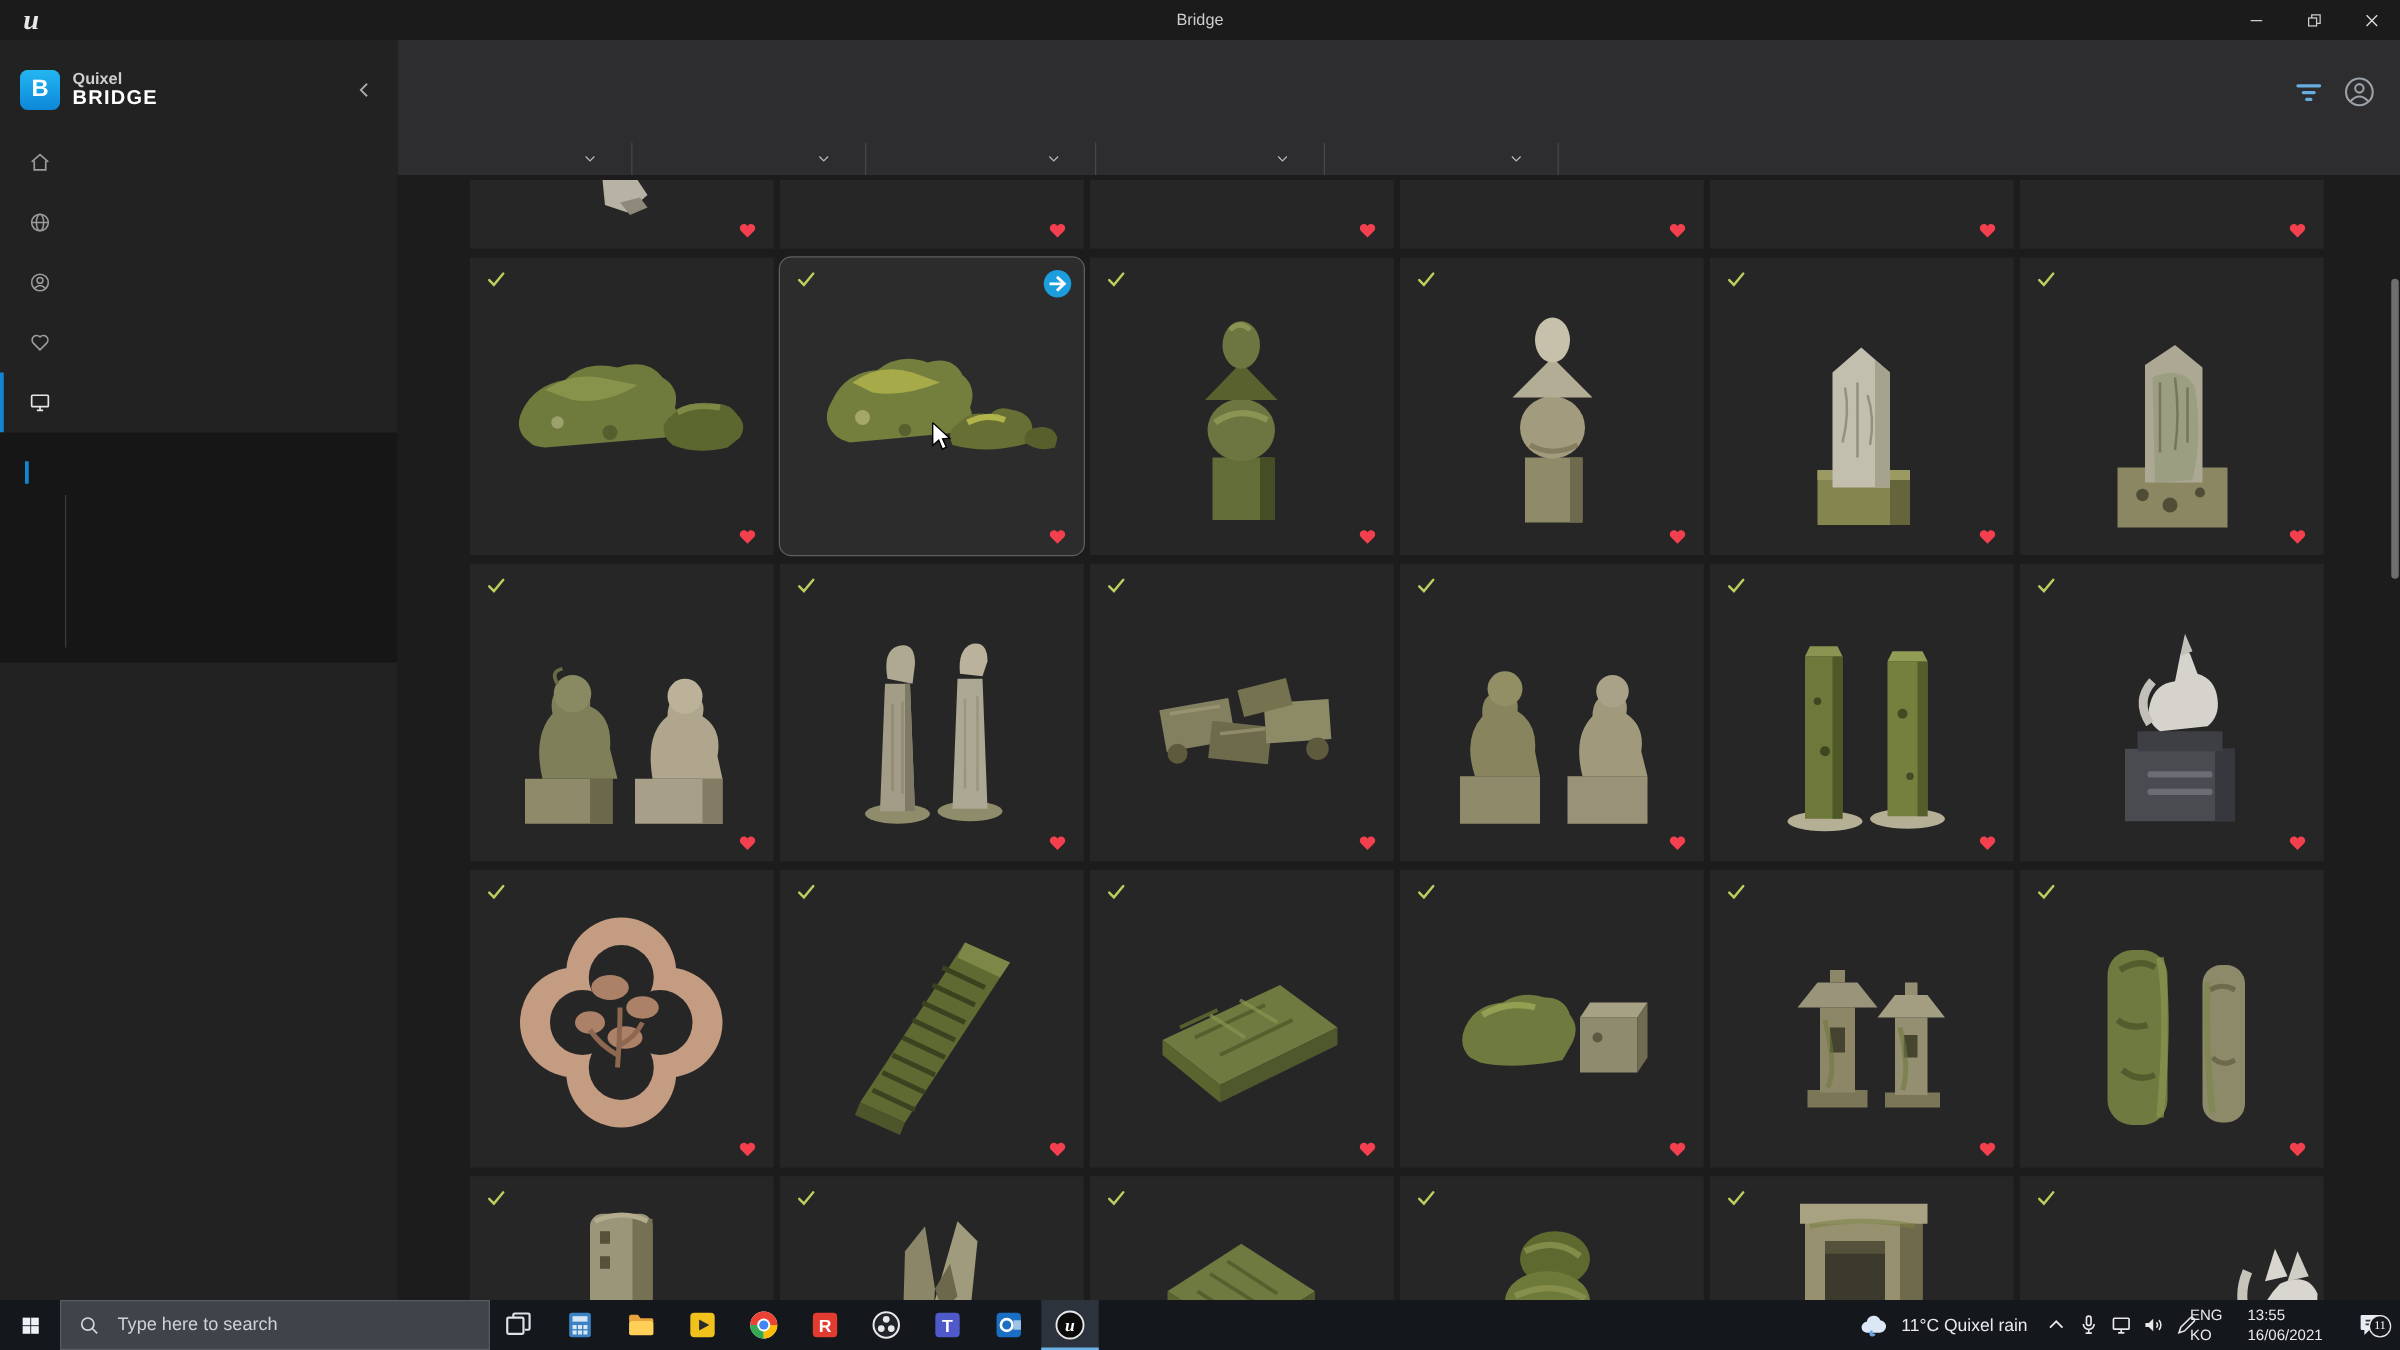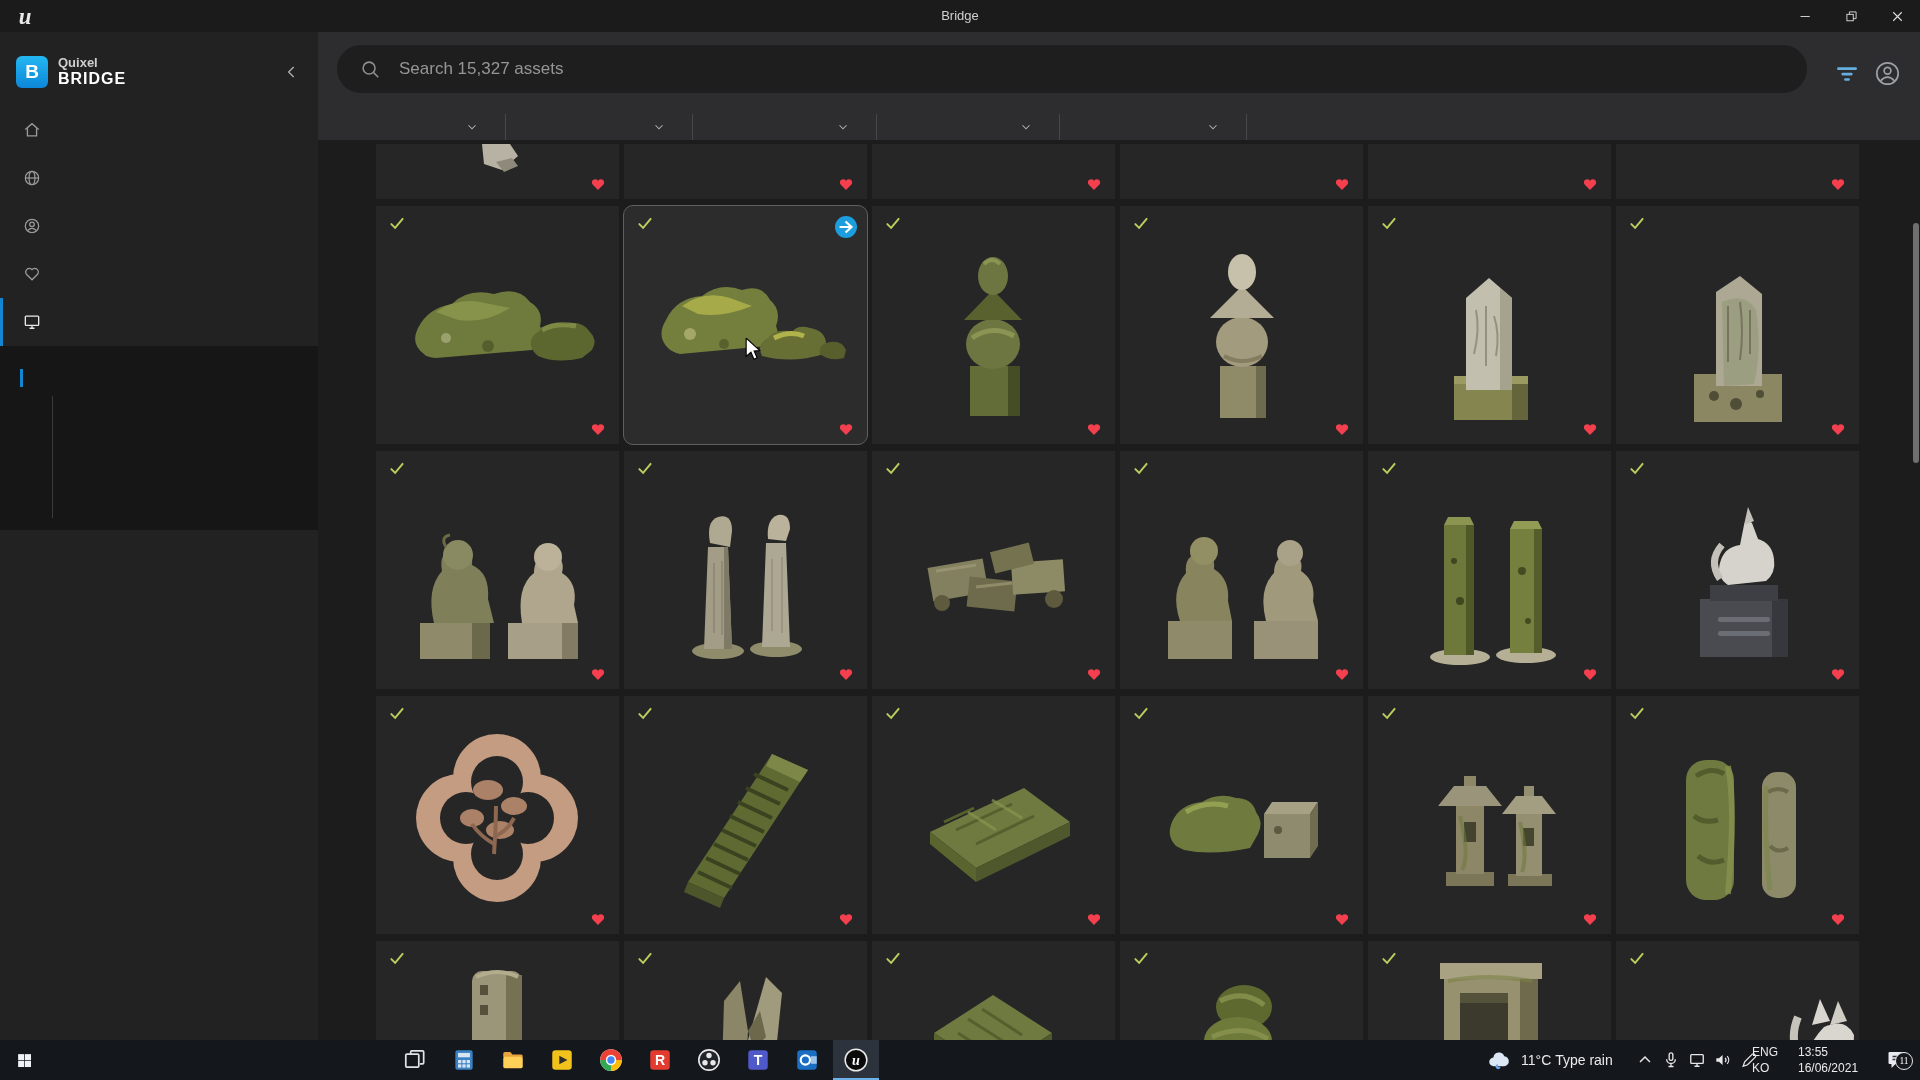--- a/index.html
+++ b/index.html
@@ -210,29 +210,20 @@
         </div>
         <div class="tree-item lvl1" style="margin-top: 0px;">
           <span class="tlabel"></span>
           <span class="tcount"></span>
         </div>
       </div>
   </aside>
 
   <main class="main">
     <div class="header">
-      <div class="search-pill">
-        <span class="sicon">
-          <svg viewBox="0 0 24 24" width="22" height="22">
-              <circle cx="11" cy="11" r="6.5" stroke="currentColor" stroke-width="1.7" fill="none"></circle>
-              <path d="M16 16 L21 21" stroke="currentColor" stroke-width="1.7"></path>
-            </svg>
-        </span>
-        <input class="search-input" placeholder="Search 15,327 assets" style="">
-      </div>
       <span class="hicon" style="left:1516px;">
         <svg viewBox="0 0 24 24" width="26" height="26">
             <g stroke="#66aee0" stroke-width="2.4" stroke-linecap="round">
               <path d="M4 8 h16"></path>
               <path d="M8 13 h8"></path>
               <path d="M10.5 18 h3"></path>
             </g>
           </svg>
       </span>
       <span class="hicon" style="left:1556px;">
@@ -833,28 +824,37 @@
     <div class="tb-btn" style="left:0;width:48px;">
       <svg viewBox="0 0 24 24" width="17" height="17">
           <g fill="#eef3f8">
             <rect x="3" y="3" width="8.6" height="8.6"></rect>
             <rect x="12.6" y="3" width="8.6" height="8.6"></rect>
             <rect x="3" y="12.6" width="8.6" height="8.6"></rect>
             <rect x="12.6" y="12.6" width="8.6" height="8.6"></rect>
           </g>
         </svg>
     </div>
+    <div class="tb-search">
+      <span class="sicon">
+        <svg viewBox="0 0 24 24" width="18" height="18">
+            <circle cx="11" cy="11" r="6.5" stroke="currentColor" stroke-width="1.8" fill="none"></circle>
+            <path d="M16 16 L21 21" stroke="currentColor" stroke-width="1.8"></path>
+          </svg>
+      </span>
+      <input placeholder="Type here to search" style="">
+    </div>
     <span class="tb-btn" style="left:1480px;width:36px;">
       <svg viewBox="0 0 24 24" width="25" height="25">
           <path d="M7.5 17.5 a4.2 4.2 0 0 1 -.4-8.4 a5.4 5.4 0 0 1 10.4-1.3 a3.7 3.7 0 0 1 -.9 9.7z" fill="#dbe7f4"></path>
           <path d="M11.5 15.5 a2.4 2.4 0 1 0 2.4 2.9 l-2.4-.5z" fill="#6aa7e8"></path>
         </svg>
     </span>
     <div class="tray-txt" style="left:1521px;">
-      <span>11°C</span>&nbsp;<span>Type rain</span>
+      <span>11°C</span>&nbsp;<span>Quixel rain</span>
     </div>
     <div class="tray-2line" style="left:1752px;width:44px;">
       <div>ENG</div>
         <div>KO</div>
     </div>
     <div class="tray-2line" style="left:1798px;width:80px;">
       <div>13:55</div>
         <div>16/06/2021</div>
     </div>
     <div class="tb-btn" style="left:1878px;width:38px;">

